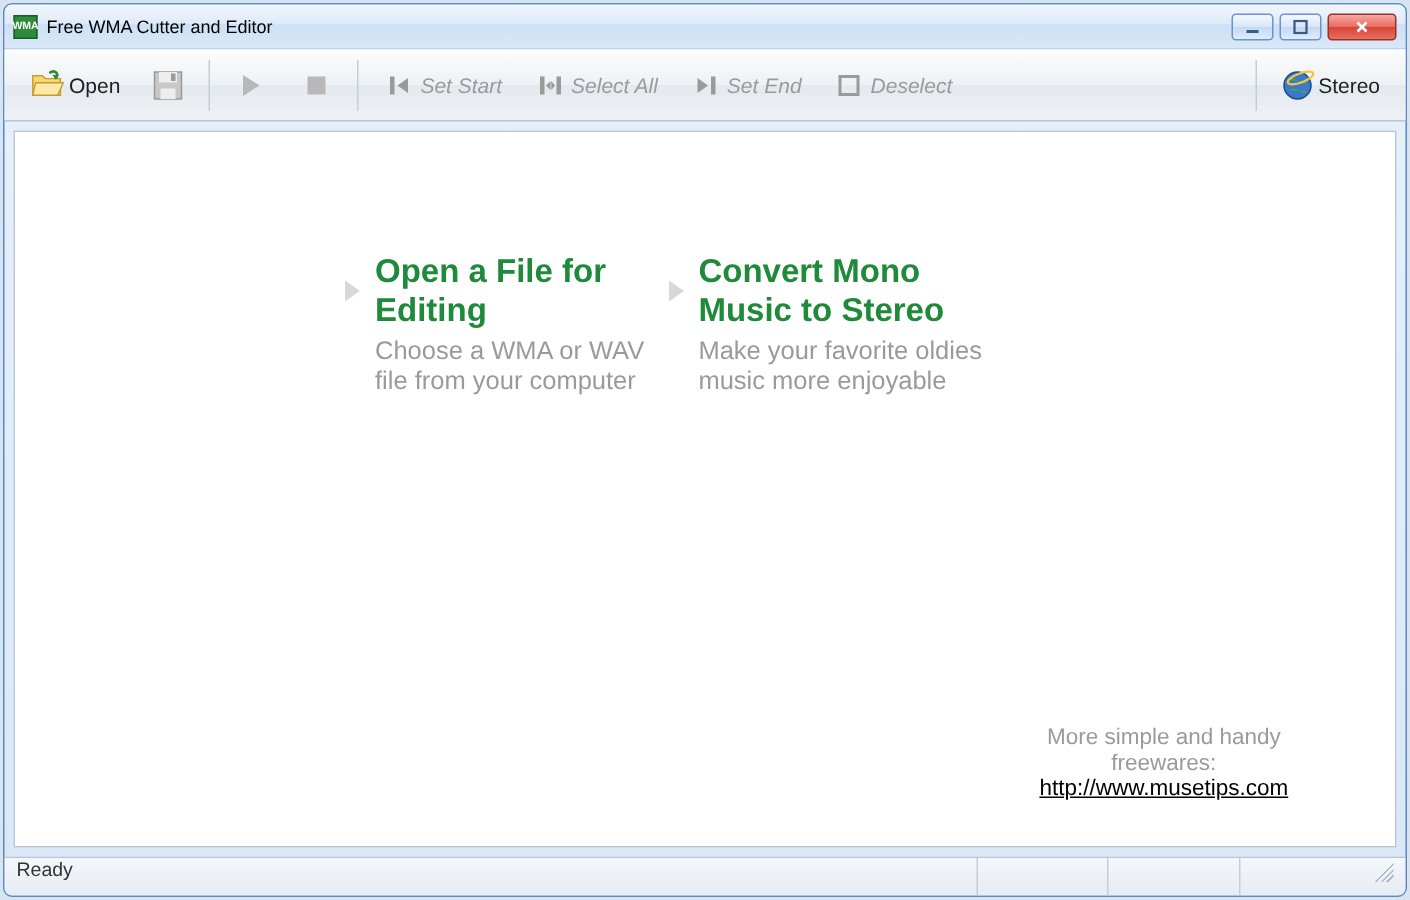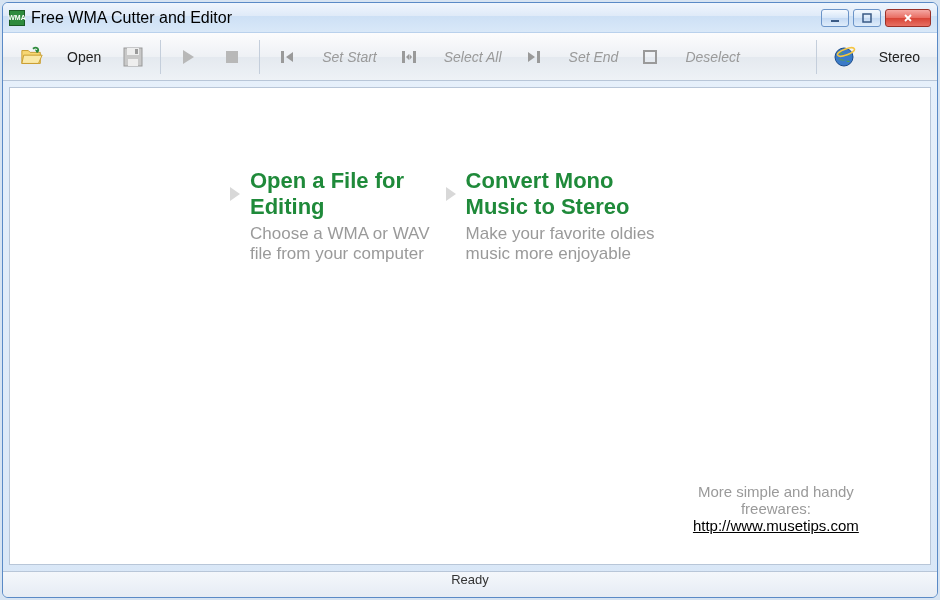--- a/index.html
+++ b/index.html
@@ -22,21 +22,21 @@
     border-bottom: 1px solid #b9d1ec;
     border-radius: 5px 5px 0 0;
   }
   .app-icon {
     width: 16px; height: 16px; margin-right: 6px;
     background: #2e8b3d;
     display: flex; align-items: center; justify-content: center;
     font-size: 7px; color: white; font-weight: bold;
     border: 1px solid #1a5a25;
   }
-  .title-text { font-size: 16px; color: #000; flex: 1; }
+  .title-text { font-size: 12px; color: #000; flex: 1; }
   .win-controls { display: flex; gap: 4px; }
   .win-btn {
     width: 28px; height: 18px;
     border: 1px solid #6b94c8;
     border-radius: 3px;
     background: linear-gradient(to bottom, #f5f9fe 0%, #d6e6f8 50%, #c3d9f3 51%, #dfecfa 100%);
     display: flex; align-items: center; justify-content: center;
     cursor: default;
   }
   .win-btn.close {
@@ -48,21 +48,21 @@
 
   .toolbar {
     height: 48px;
     background: linear-gradient(to bottom, #fcfcfd 0%, #eef1f5 50%, #e4e9ef 51%, #eef2f6 100%);
     border-bottom: 1px solid #b8c6d8;
     display: flex; align-items: center;
     padding: 0 8px;
     gap: 2px;
   }
   .tbtn {
-    display: flex; align-items: center; gap: 23px;
+    display: flex; align-items: center; gap: 2px;
     padding: 4px 8px; height: 36px;
     border: 1px solid transparent;
     border-radius: 3px;
     font-size: 14px;
     color: #222;
   }
   .tbtn.disabled { color: #9a9a9a; font-style: italic; }
   .tbtn .ticon { width: 24px; height: 24px; display: flex; align-items: center; justify-content: center; }
   .tsep { width: 1px; height: 34px; background: #c4cedb; margin: 0 4px; }
   .tspacer { width: 1px; height: 34px; background: #c4cedb; margin: 0 4px; margin-left: auto; }
@@ -99,26 +99,25 @@
     font-size: 15px;
     color: #9a9a9a;
     padding-bottom: 10px;
   }
   .footer-link a { color: #000000; text-decoration: underline; }
 
   .statusbar {
     height: 26px;
     background: linear-gradient(to bottom, #f4f7fb 0%, #e6ecf4 100%);
     border-top: 1px solid #b8c6d8;
-    display: flex; align-items: center;
+    display: flex; 
     padding: 0 8px;
     font-size: 13px;
     color: #333;
     border-radius: 0 0 5px 5px;
-    flex-direction: column;
   }
   .status-text { flex: 0 0 640px; }
   .status-cell { border-left: 1px solid #c4cedb; height: 100%; width: 90px; }
   .grip {
     margin-left: auto; width: 16px; height: 16px;
     background:
       linear-gradient(135deg, transparent 60%, #b0bac8 60%, #b0bac8 65%, transparent 65%,
                       transparent 72%, #b0bac8 72%, #b0bac8 77%, transparent 77%,
                       transparent 84%, #b0bac8 84%, #b0bac8 89%, transparent 89%);
   }

